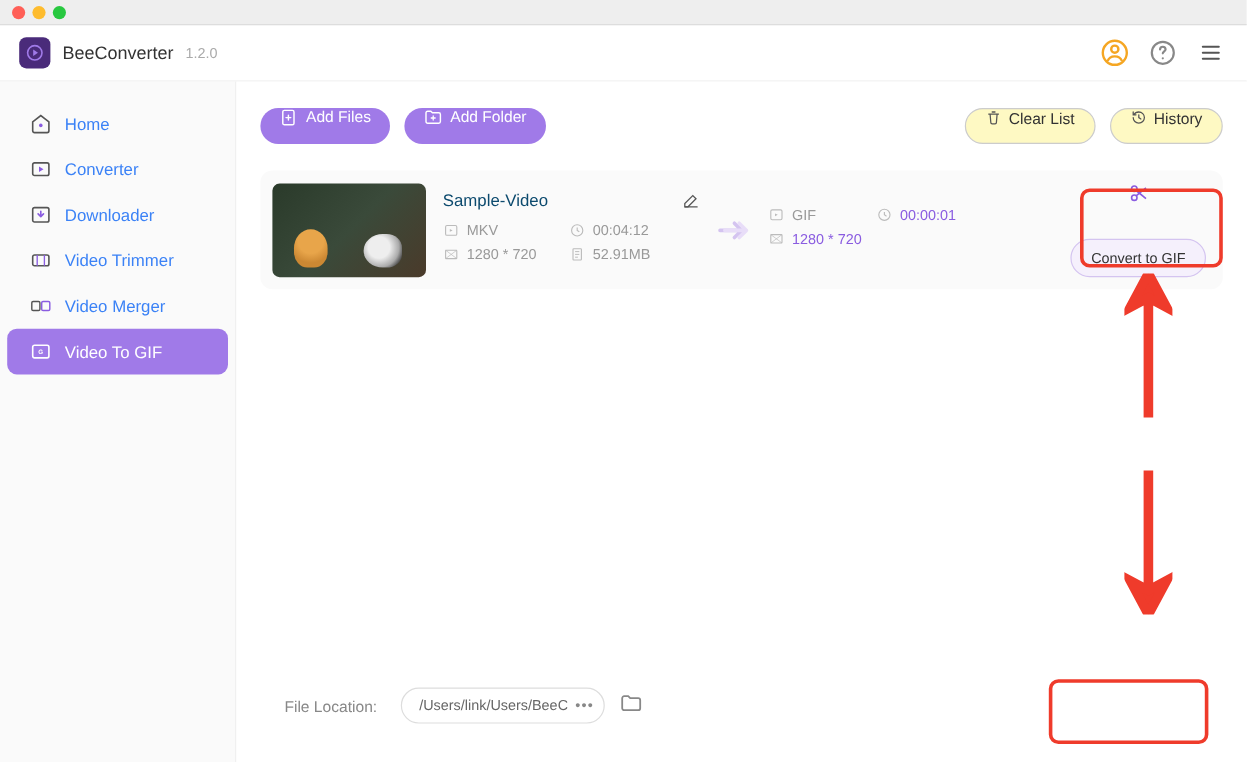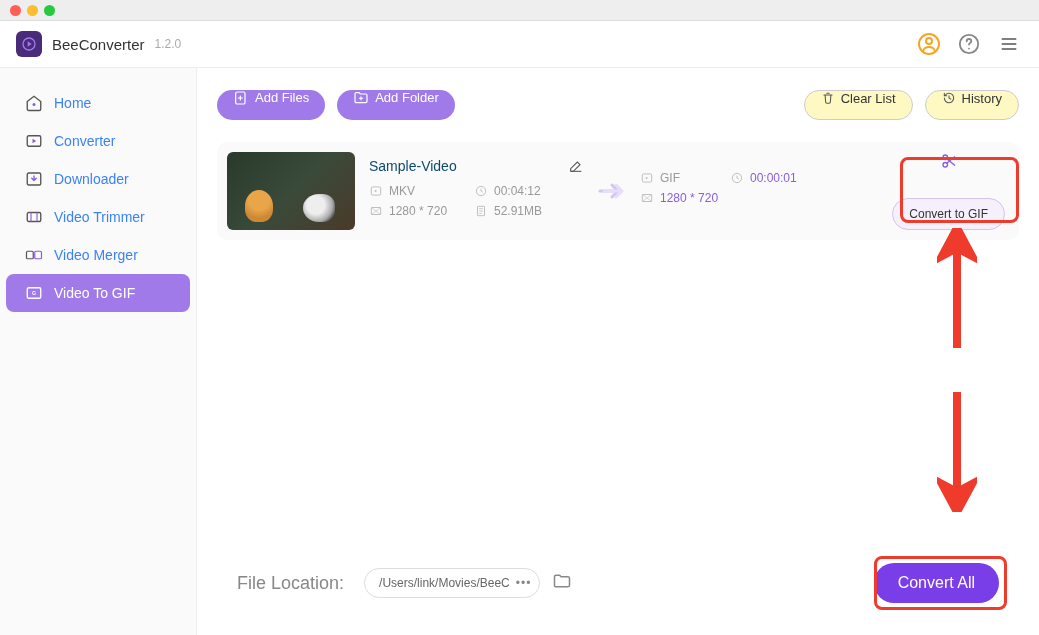--- a/index.html
+++ b/index.html
@@ -57,21 +57,21 @@
 .card-actions { margin-left: auto; display: flex; flex-direction: column; align-items: center; gap: 24px; position: relative; }
 .scissors-icn { color: #8a5ce0; }
 .convert-gif-btn { height: 32px; padding: 0 16px; border-radius: 16px; border: 1px solid #d4c4f0; background: #f5f0fc; color: #333; font-size: 12px; cursor: pointer; }
 .red-box { position: absolute; border: 3px solid #ef3b2b; border-radius: 8px; pointer-events: none; }
 .red-box.box1 { width: 119px; height: 66px; top: 183px; right: 21px; }
 
 .red-arrow { position: absolute; pointer-events: none; }
 .red-arrow svg { display: block; }
 
 .footer { display: flex; align-items: center; padding: 18px 20px 22px 20px; background: #fff; margin-top: auto; }
-.footer-label { font-size: 18px; color: #888; margin-right: 20px; }
+.footer-label { font-size: 13px; color: #888; margin-right: 20px; }
 .loc-pill { display: flex; align-items: center; height: 30px; border: 1px solid #ddd; border-radius: 15px; padding: 0 8px 0 14px; font-size: 12px; color: #666; }
 .loc-text { max-width: 150px; overflow: hidden; white-space: nowrap; }
 .loc-dots { margin-left: 6px; letter-spacing: 1px; color: #888; cursor: pointer; }
 .folder-open { margin-left: 12px; cursor: pointer; }
 .footer-spacer { flex: 1; }
 .convert-all { height: 40px; padding: 0 24px; border-radius: 20px; background: #7a3ee8; color: #fff; border: none; font-size: 16px; cursor: pointer; }
 
 .content-area { flex: 1; position: relative; }
 </style>
 </head>
@@ -312,27 +312,26 @@
       <div class="red-arrow" style="top:250px; right:42px;">
         <svg width="40" height="120">
               <path d="M20 0 L20 95 M20 120 L5 92 L20 100 L35 92 Z" fill="#ef3b2b" stroke="#ef3b2b" stroke-width="8" stroke-linecap="round"></path>
             </svg>
       </div>
       </div>
 
       <div class="footer" style="position:relative;">
         <div class="footer-label">File Location:</div>
         <div class="loc-pill">
-          <span class="loc-text">/Users/link/Movies/BeeC</span>
+          <span class="loc-text">/Users/link/Users/BeeC</span>
           <span class="loc-dots">•••</span>
         </div>
         <span class="folder-open">
           <svg width="20" height="20" viewBox="0 0 24 24" fill="none">
               <path d="M3 7a2 2 0 012-2h4l2 2h8a2 2 0 012 2v8a2 2 0 01-2 2H5a2 2 0 01-2-2V7z" stroke="#888" stroke-width="1.8"></path>
             </svg>
         </span>
         <div class="footer-spacer"></div>
-        <button class="convert-all">Convert All</button>
         <div class="red-box" style="width:133px; height:54px; right:12px; top:11px;"></div>
       </div>
     </div>
   </div>
 </div>
 
 </body></html>

